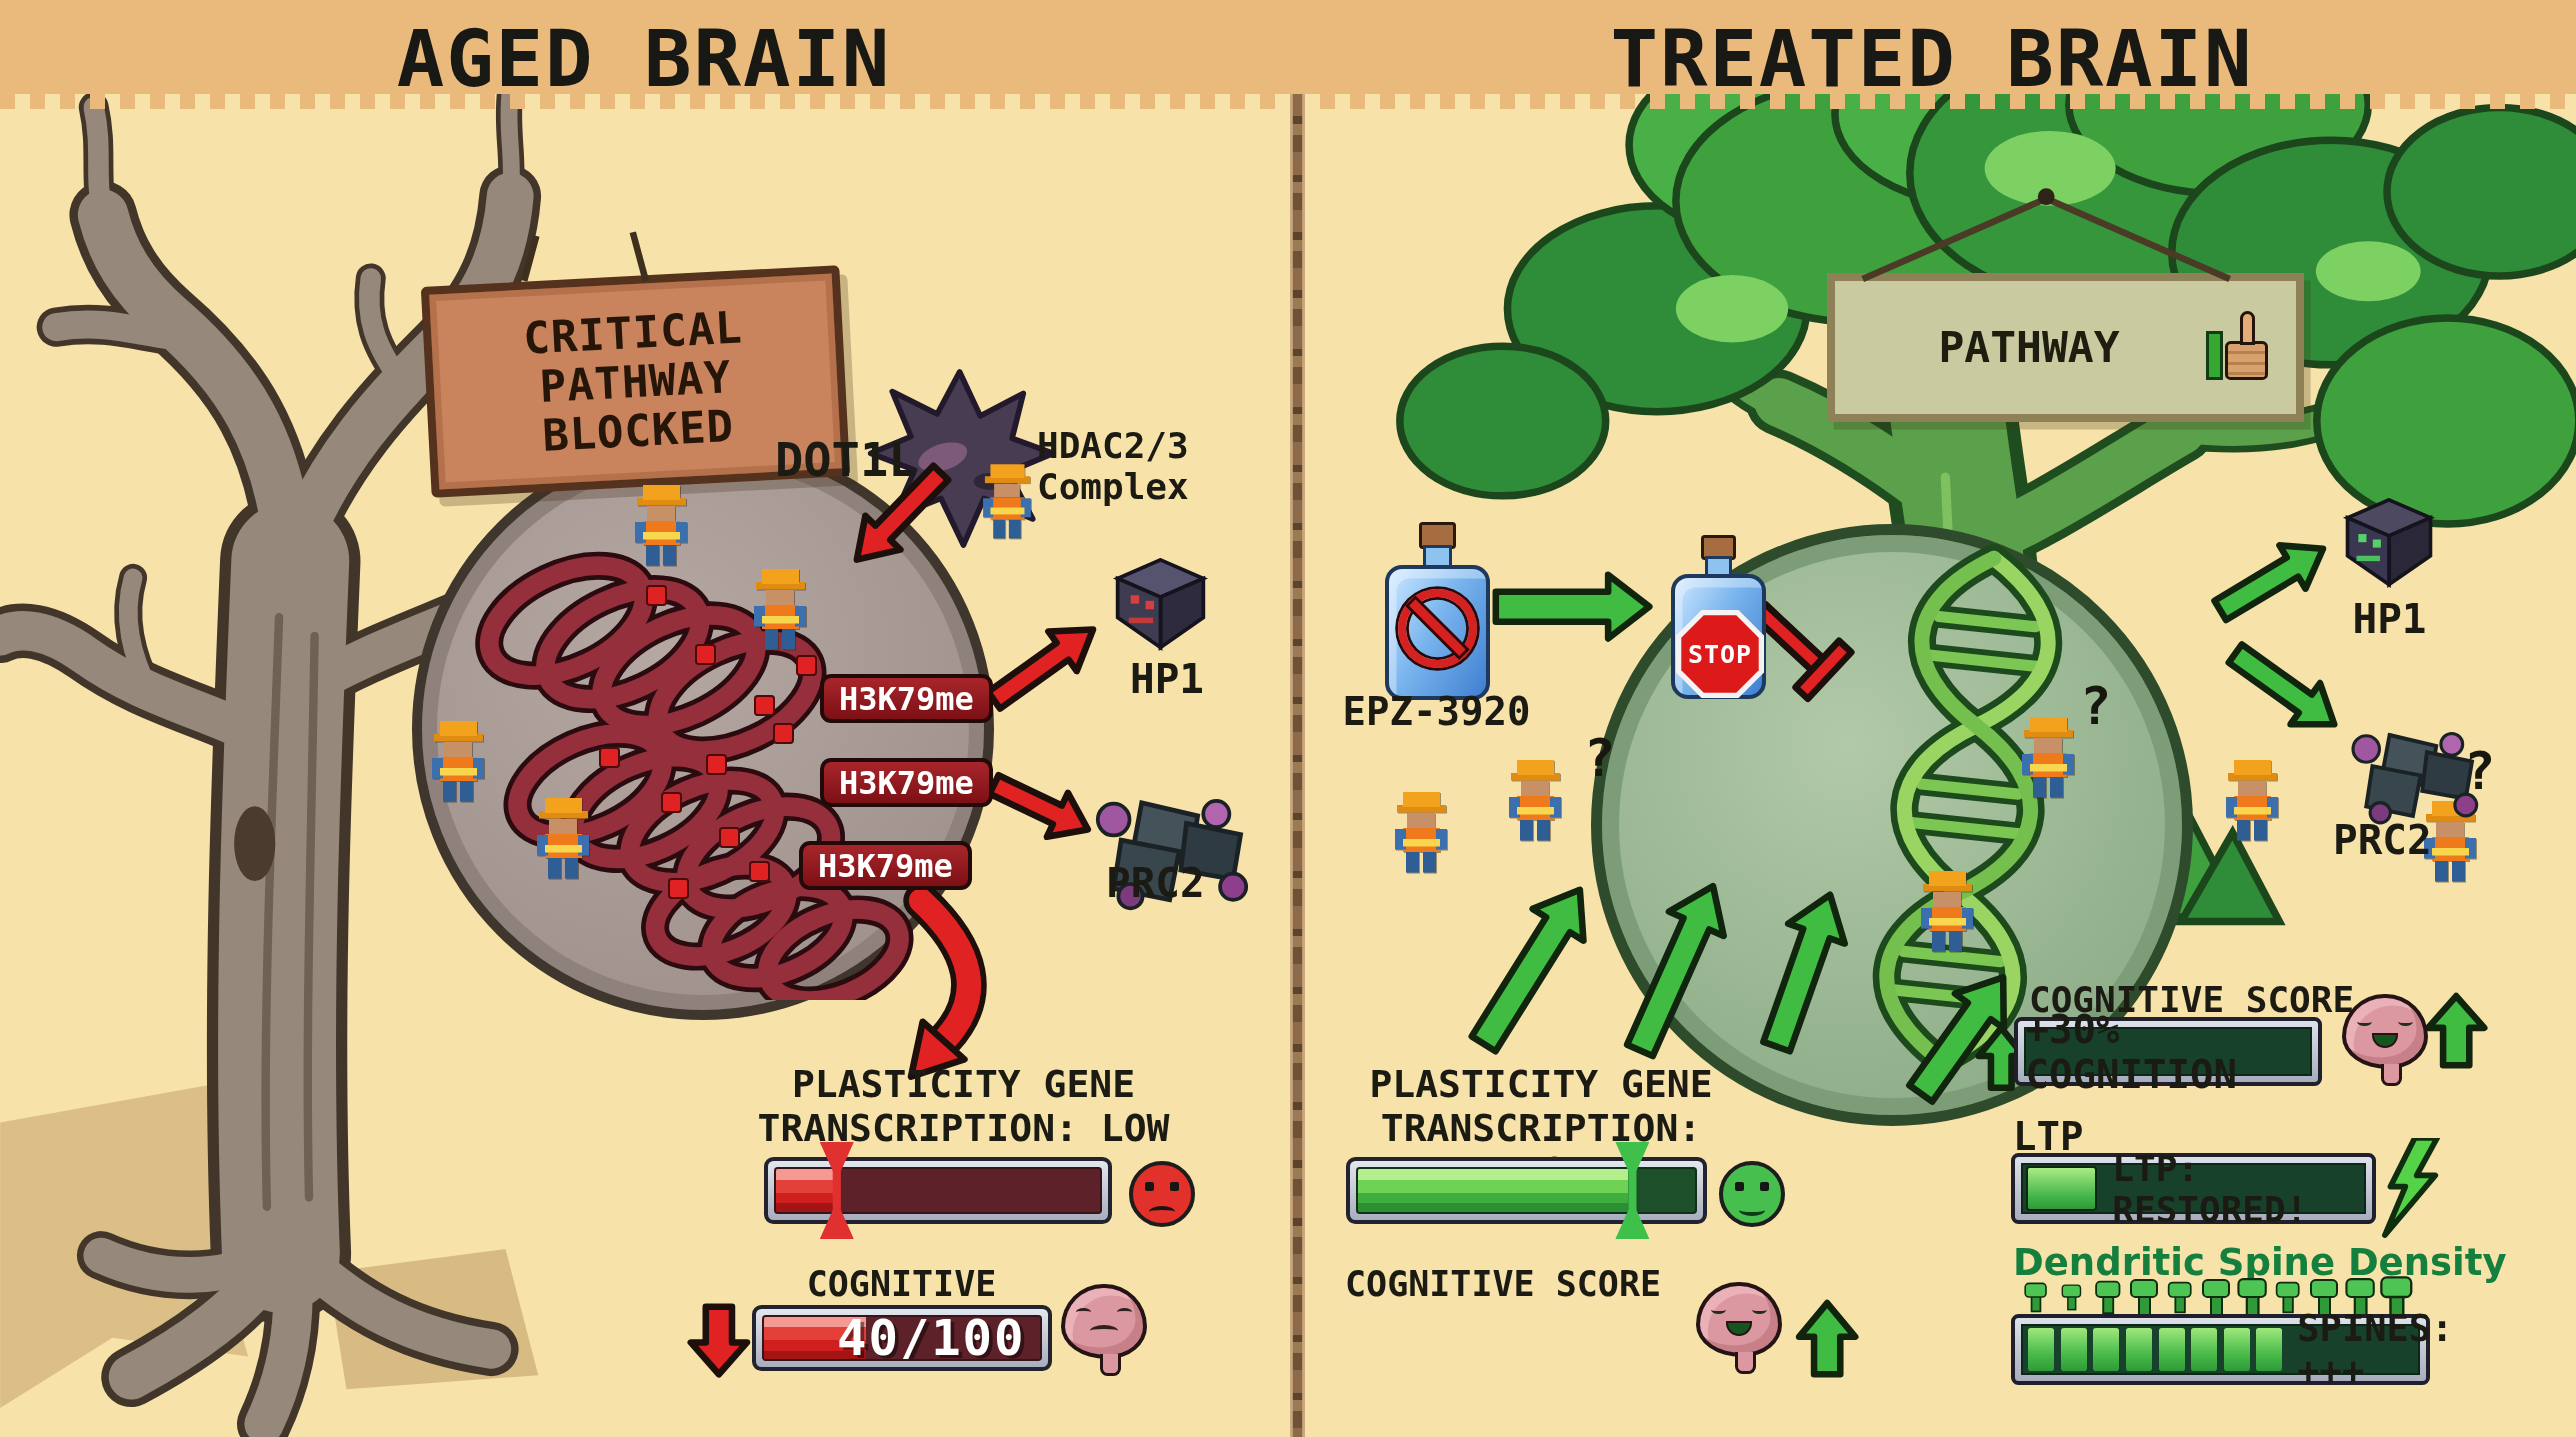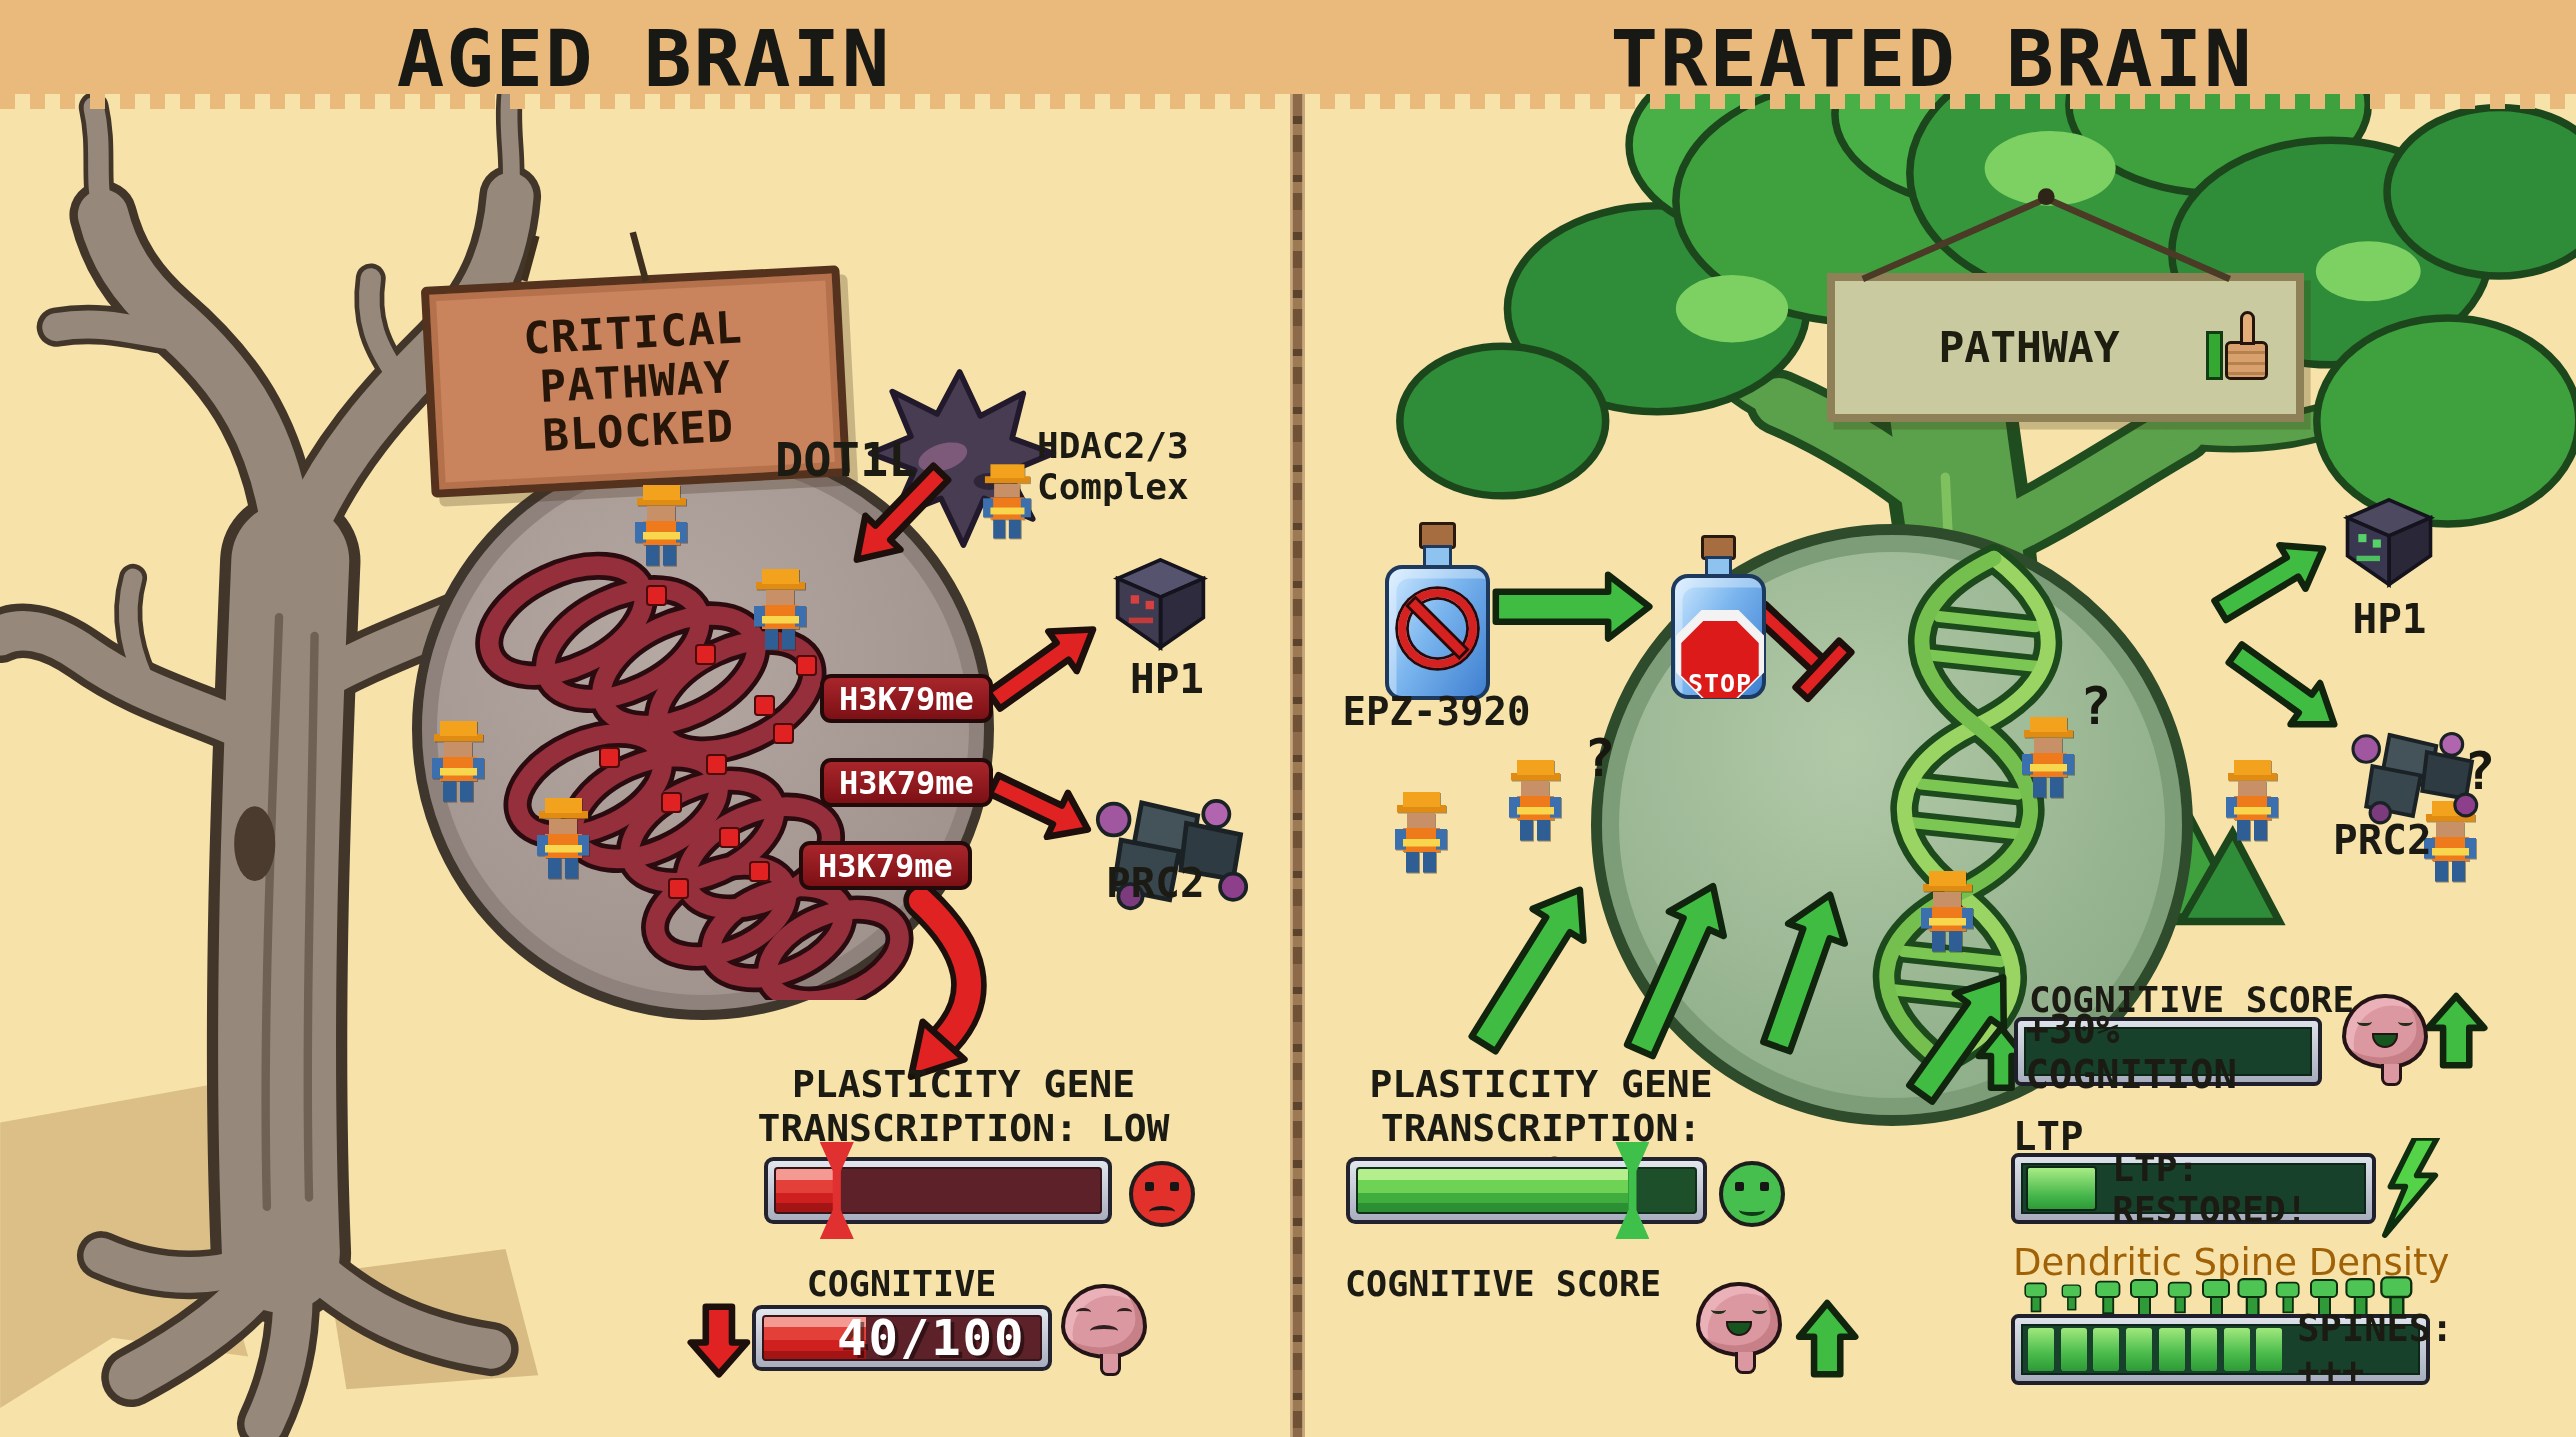--- a/index.html
+++ b/index.html
@@ -1,20 +1,20 @@
 <!DOCTYPE html>
 <html style="font-size:15px"><head>
 <meta charset="utf-8">
 <style>
   html,body{margin:0;padding:0;background:#d9c493;}
   #stage{position:relative;width:2576px;height:1438px;background:#f7e3a9;overflow:hidden;
          font-family:"DejaVu Sans Mono",monospace;}
   .abs{position:absolute;}
   .px{font-family:"DejaVu Sans Mono",monospace;font-weight:700;color:#1b1b14;}
-  .sans{font-family:"DejaVu Sans",sans-serif;font-weight:400;color:#a16207;}
+  .sans{font-family:"DejaVu Sans",sans-serif;font-weight:700;color:#15803d;}
 
   
   .header{left:0;top:0;width:2576px;height:94px;background:#e9ba7c;z-index:2;}
   .teeth{left:0;top:94px;width:2576px;height:15px;z-index:2;
          background:repeating-linear-gradient(90deg,#e9ba7c 0 15px,transparent 15px 30px);}
   .title{top:13px;font-size:79px;letter-spacing:1.9px;text-align:center;color:#181814;z-index:3;}
 
   
   .divider{left:1290px;top:94px;width:15px;height:1344px;z-index:4;
      background:repeating-linear-gradient(180deg,#8d6a49 0 22.5px,#5c432b 22.5px 30px,#9c7a54 30px 41px,#6f5136 41px 58px);
@@ -103,21 +103,21 @@
   .bottle{z-index:8;}
   .bottle .cork{position:absolute;top:0;left:32%;width:36%;height:15%;background:#a56d40;border:3.7px solid #2a190e;border-radius:3.7px;box-sizing:border-box;}
   .bottle .neck{position:absolute;top:13%;left:36%;width:28%;height:13%;background:#8fc3ef;border:3.7px solid #1d3a5e;border-bottom:none;box-sizing:border-box;}
   .bottle .body{position:absolute;top:24%;left:0;width:100%;height:76%;box-sizing:border-box;
       background:linear-gradient(120deg,#cfe9ff 0%,#7ab5ee 45%,#3f7fd0 100%);
       border:4.7px solid #1d3a5e;border-radius:17px;box-shadow:inset 7.5px 9.4px 0 rgba(255,255,255,.35);}
   .nosym{position:absolute;border:8.4px solid #d62121;border-radius:50%;box-sizing:border-box;
       box-shadow:0 0 0 2.8px #2a0808, inset 0 0 0 2.8px #2a0808;}
   .nosym:after{content:"";position:absolute;left:-6%;top:42%;width:112%;height:14%;background:#d62121;
       transform:rotate(45deg);box-shadow:0 0 0 2.8px #2a0808;}
-  .octo{display:flex;align-items:flex-end;justify-content:center;
+  .octo{display:flex;align-items:center;justify-content:center;
       clip-path:polygon(29% 0,71% 0,100% 29%,100% 71%,71% 100%,29% 100%,0 71%,0 29%);}
   .octo.outer{background:#f3f3f3;z-index:9;}
   .octo.inner{width:88%;height:88%;background:#dd1a1a;}
   .octo .stxt{color:#fff;font-size:25px;font-weight:700;letter-spacing:0.9px;}
 
   
   .panel{border:4.7px solid #20202c;background:linear-gradient(180deg,#dde1ea,#a7adbd);
       padding:5.6px;border-radius:7.5px;box-sizing:border-box;z-index:8;}
   .screen{width:100%;height:100%;background:#17412a;border:2.8px solid #0c2617;box-sizing:border-box;
       display:flex;align-items:center;color:#67e771;font-weight:700;}

